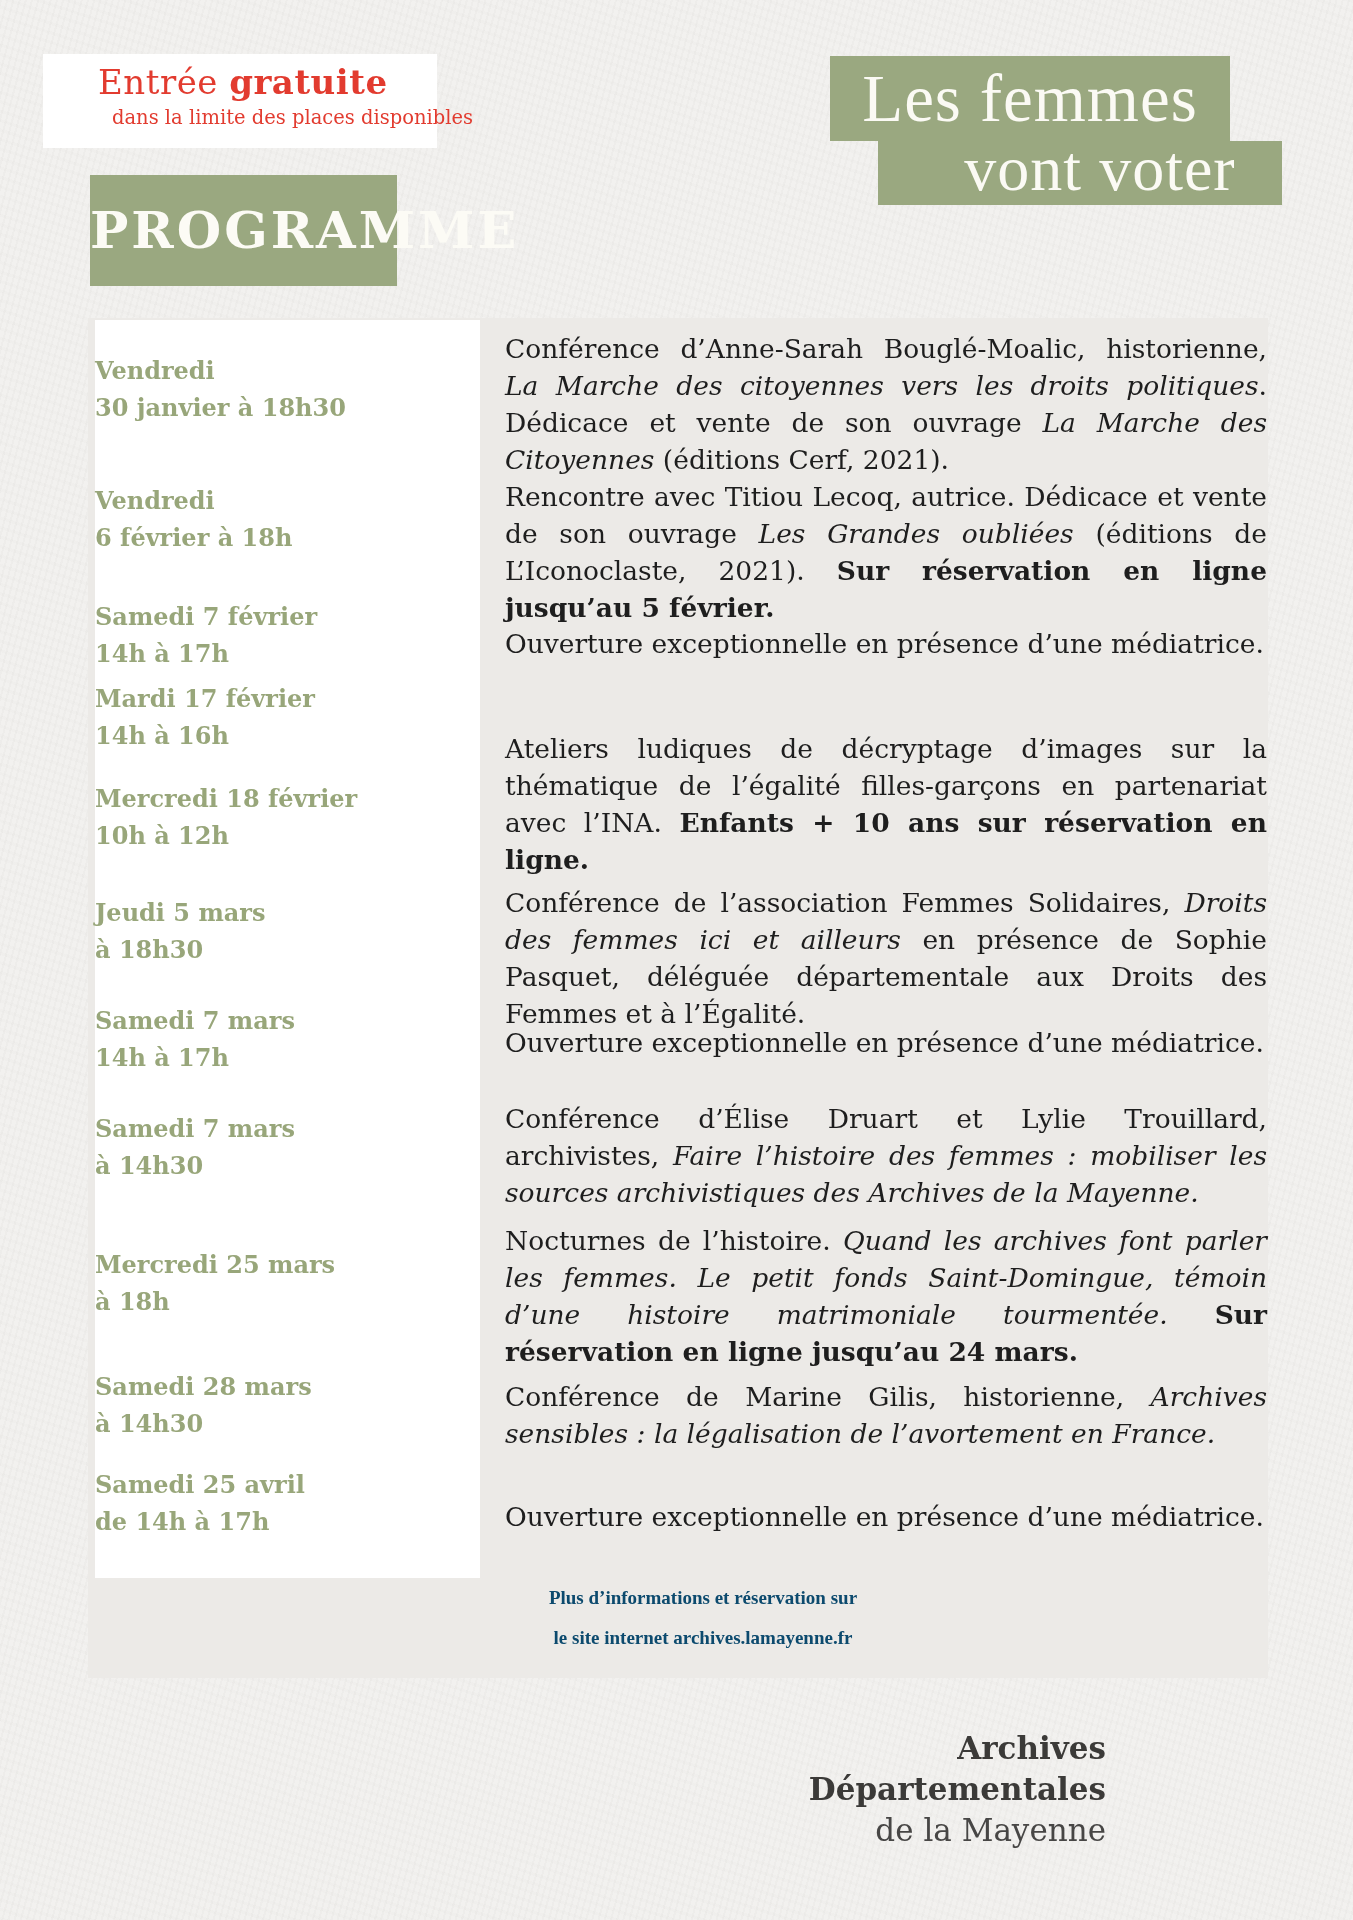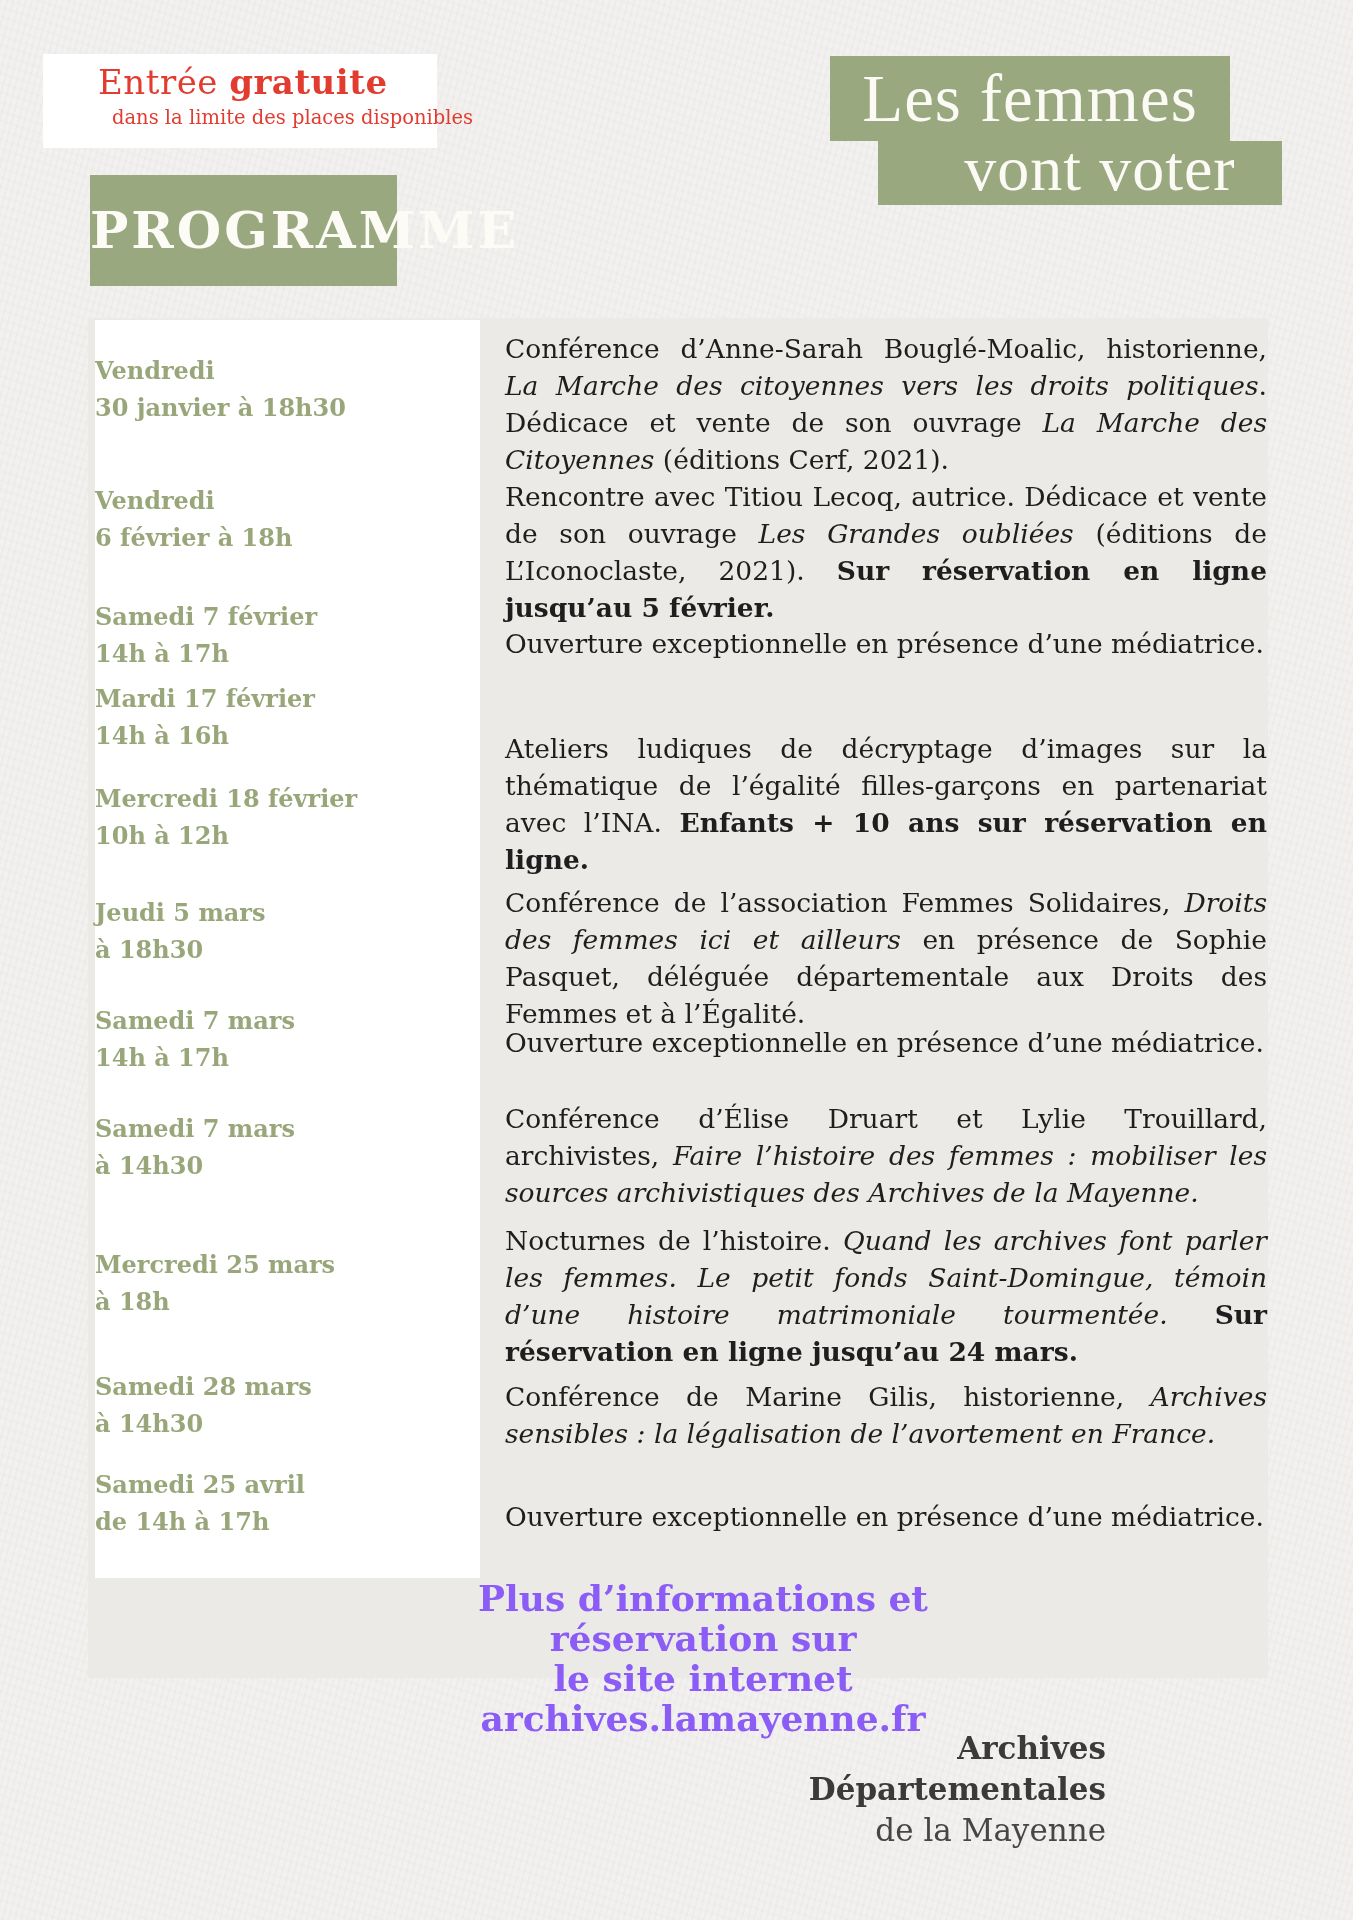--- a/index.html
+++ b/index.html
@@ -67,21 +67,21 @@
   .event{
     position:absolute;left:505px;width:762px;margin:0;
     font-size:26.5px;line-height:37px;color:#1e1e1e;
     text-align:justify;
   }
   .event .seg-italic{font-style:italic;}
   .event .seg-bold{font-weight:bold;}
   
   .footer-info{
     position:absolute;left:363px;top:1578px;width:680px;
-    text-align:center;font-weight:bold;font-size:36px;line-height:40px;color:#8b5cf6;
+    text-align:center;font-weight:bold;font-size:19px;line-height:40px;color:#0c4a6e;font-family:Liberation Serif, serif;
   }
   
   .brand{
     position:absolute;right:247px;top:1728px;
     text-align:right;color:#3b3a38;font-size:31px;line-height:41px;
   }
   .brand .b{font-weight:bold;}
   .brand .light{color:#474645;}
   
   .logo-circle{

